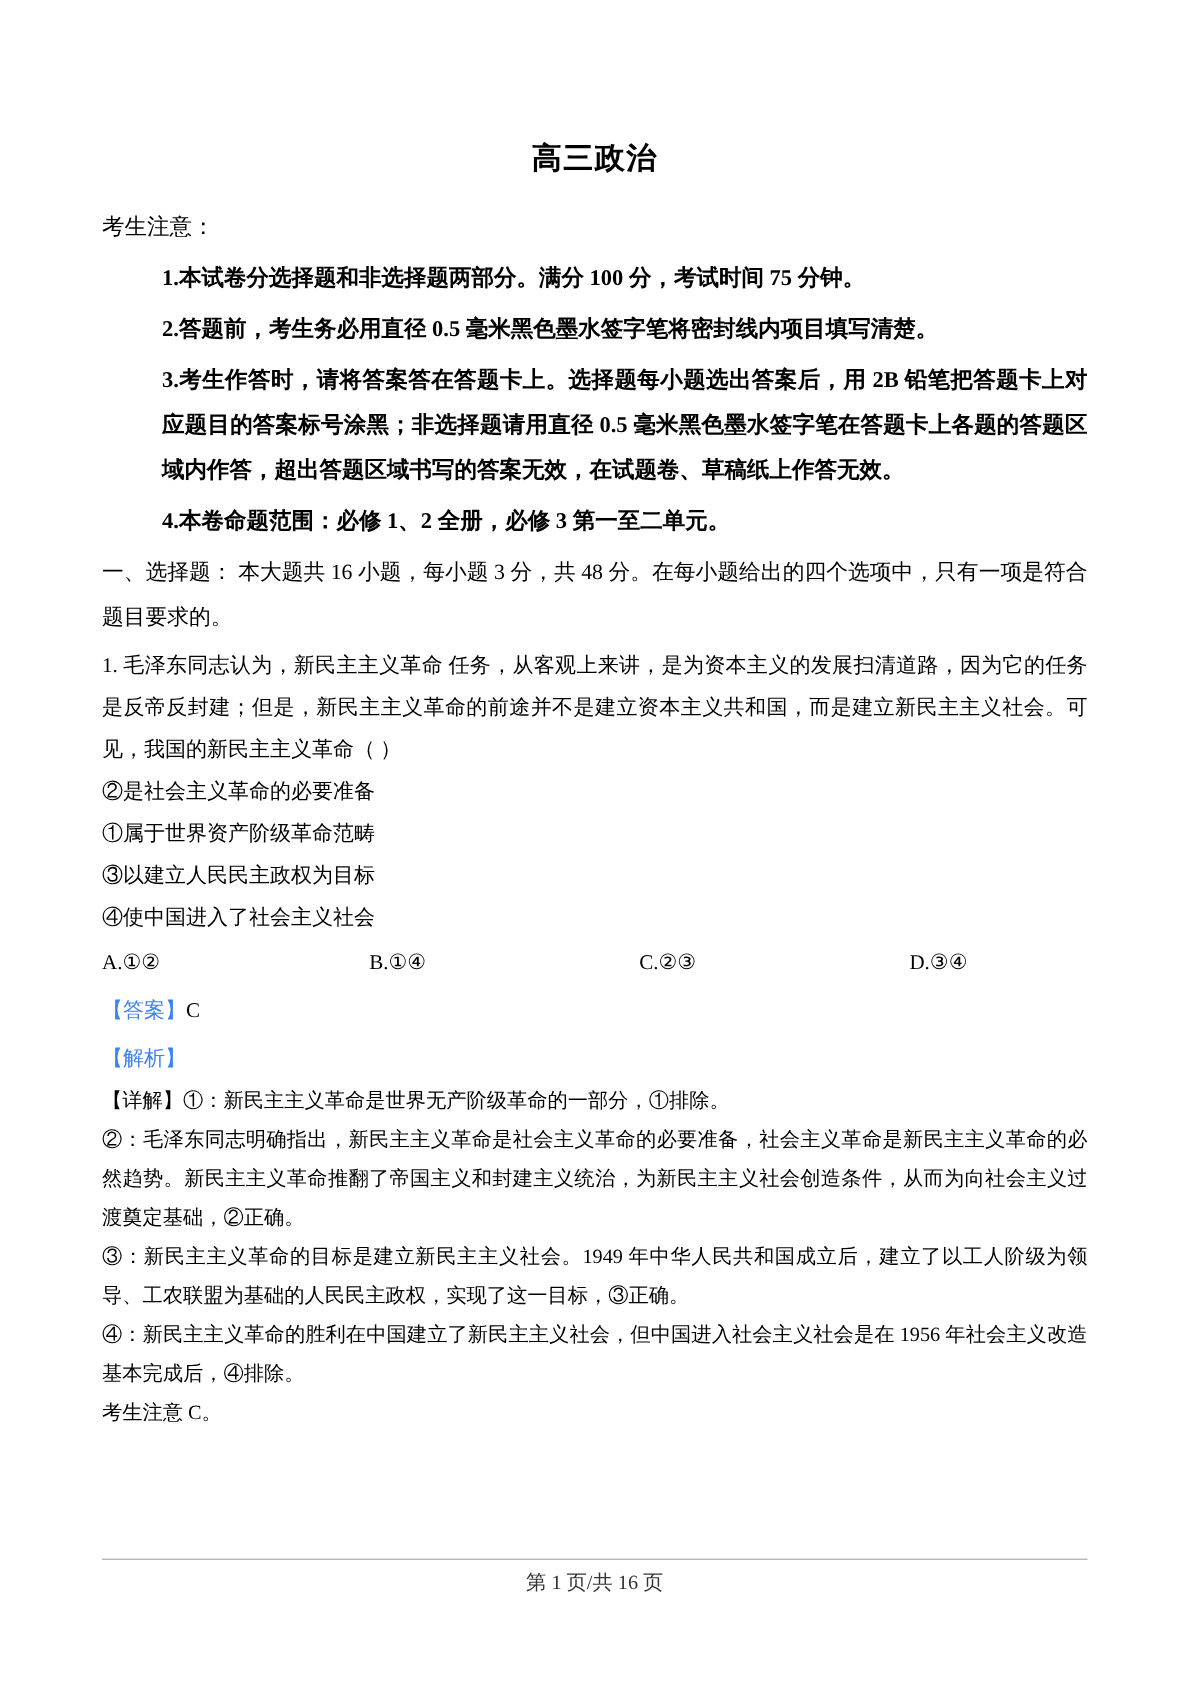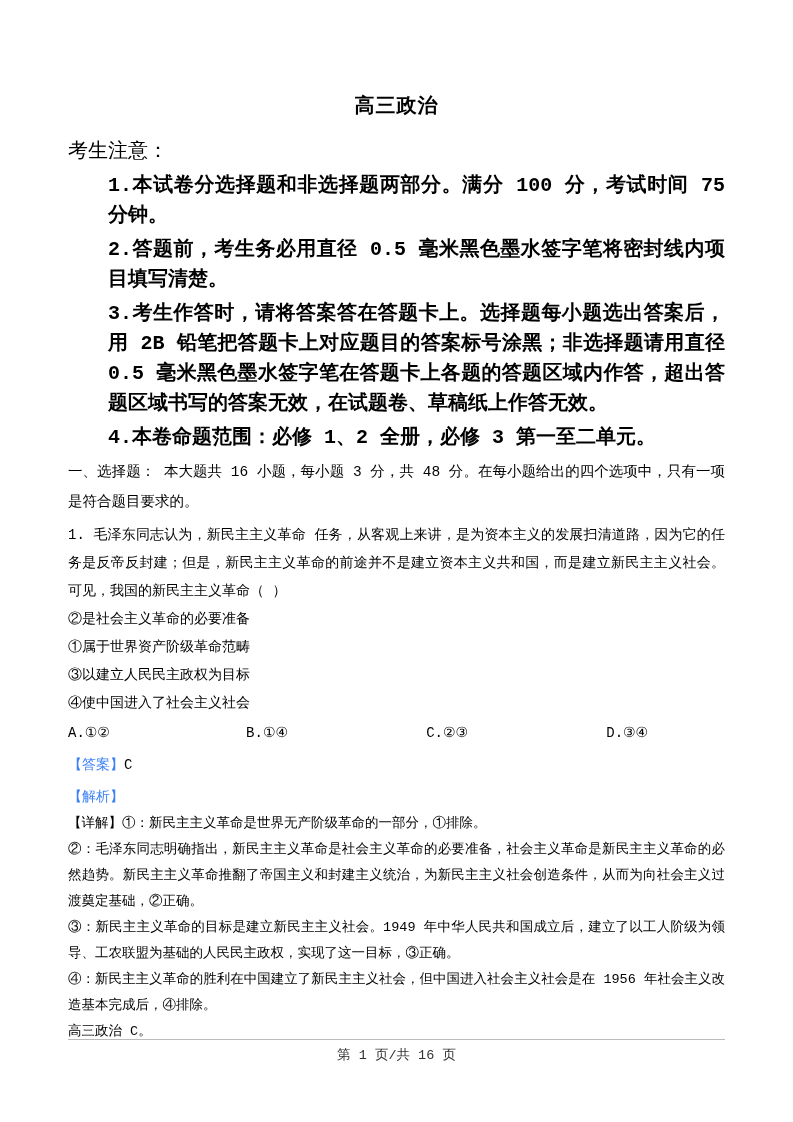--- a/index.html
+++ b/index.html
@@ -14,37 +14,36 @@
     color: #000000;
     position: relative;
     overflow: hidden;
   }
   .page {
     width: 793px;
     height: 1122px;
     box-sizing: border-box;
     padding: 72px 68px 0 68px;
     position: relative;
-    font-family: Liberation Mono, monospace;
   }
   .doc-title {
     text-align: center;
     font-size: 20px;
     font-weight: bold;
     letter-spacing: 1px;
     margin: 20px 0 18px 0;
   }
   .para {
     font-size: 14.5px;
     line-height: 30px;
     text-align: justify;
     margin: 0 0 4px 0;
   }
   .para.notice {
-    font-size: 20px;
+    font-size: 15px;
   }
   .b { font-weight: bold; margin-left: 40px; }
   .q-body {
     font-size: 14px;
     line-height: 28px;
     text-align: justify;
     margin: 0;
   }
   .q-first {
   }
@@ -135,18 +134,18 @@
   </div>
 
   <div class="ans-line">
     <span class="tag">【解析】</span>
   </div>
 
   <div class="expl">【详解】①：新民主主义革命是世界无产阶级革命的一部分，①排除。</div>
   <div class="expl">②：毛泽东同志明确指出，新民主主义革命是社会主义革命的必要准备，社会主义革命是新民主主义革命的必然趋势。新民主主义革命推翻了帝国主义和封建主义统治，为新民主主义社会创造条件，从而为向社会主义过渡奠定基础，②正确。</div>
   <div class="expl">③：新民主主义革命的目标是建立新民主主义社会。1949 年中华人民共和国成立后，建立了以工人阶级为领导、工农联盟为基础的人民民主政权，实现了这一目标，③正确。</div>
   <div class="expl">④：新民主主义革命的胜利在中国建立了新民主主义社会，但中国进入社会主义社会是在 1956 年社会主义改造基本完成后，④排除。</div>
-  <div class="expl">高三政治 C。</div>
+  <div class="expl">考生注意 C。</div>
 
   <div class="footer-line"></div>
   <div class="footer">第 1 页/共 16 页</div>
 
 </div>
 
 </body></html>

